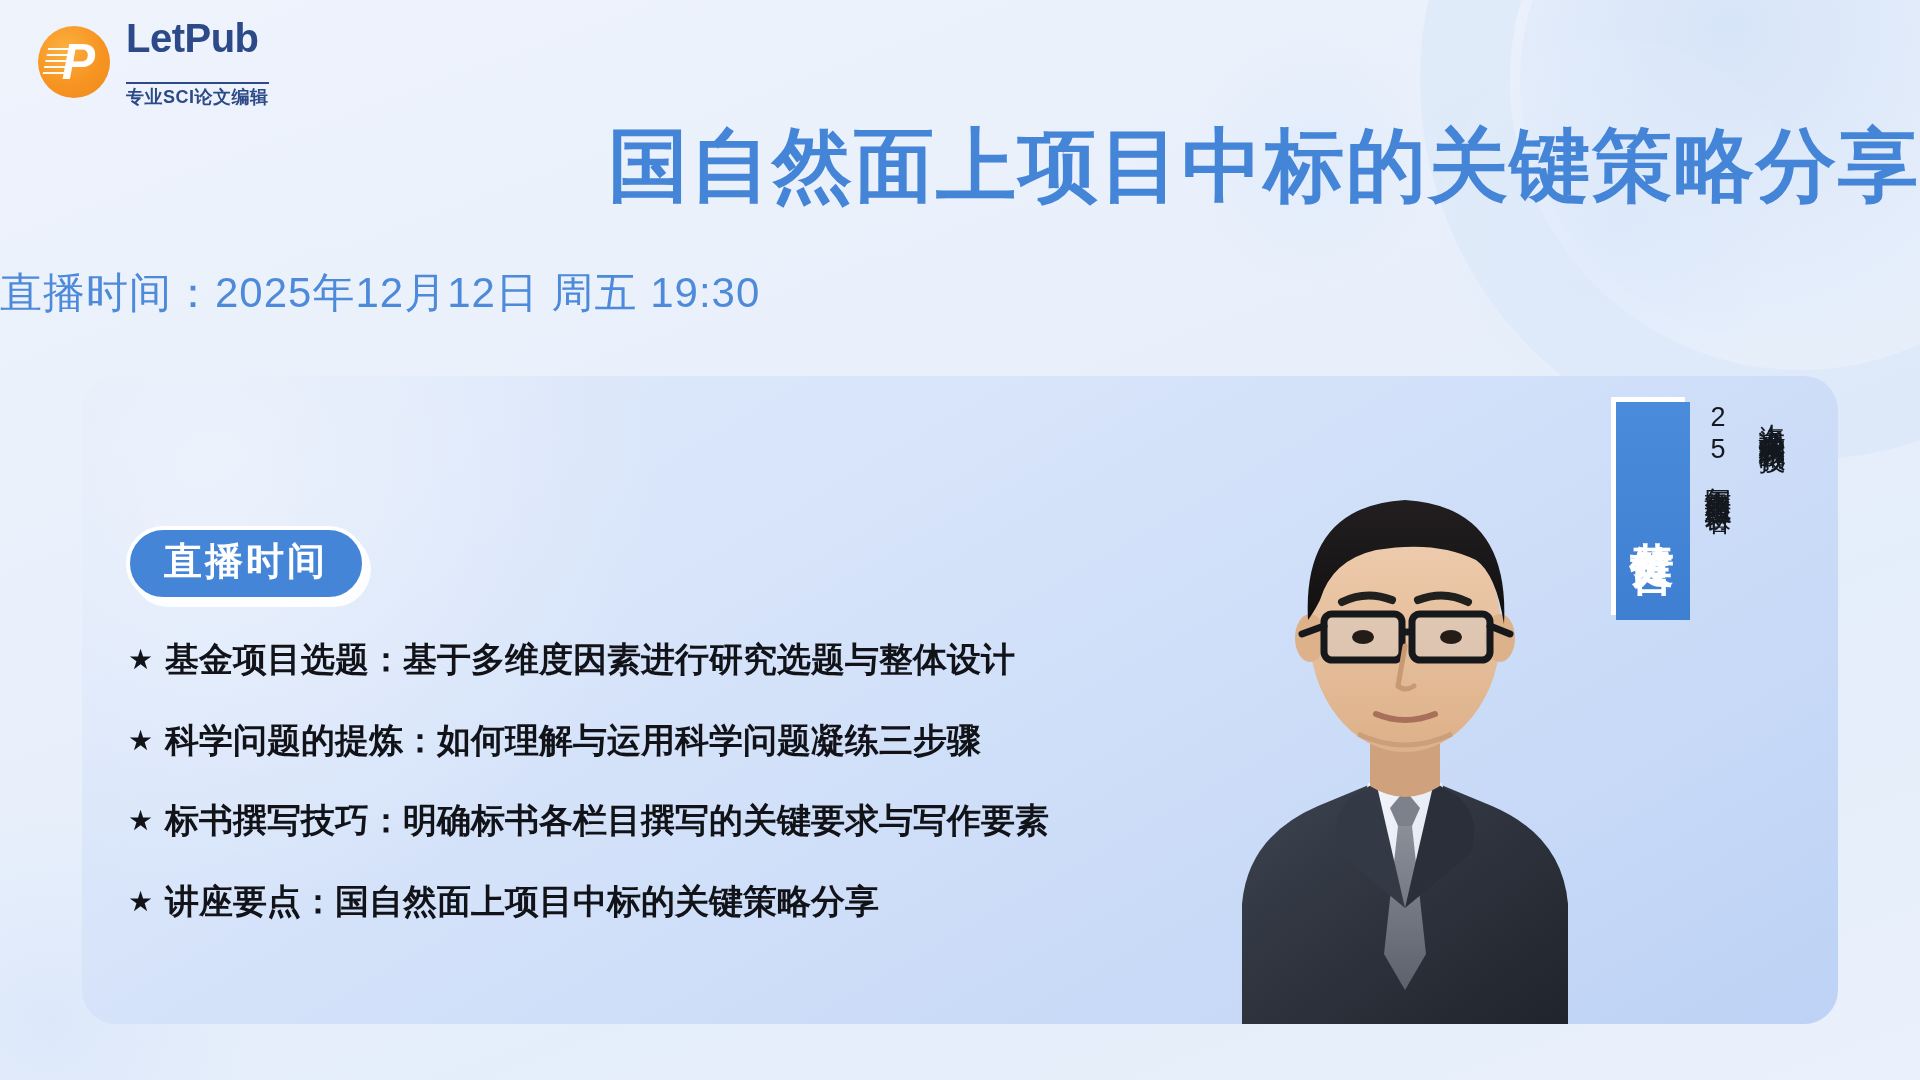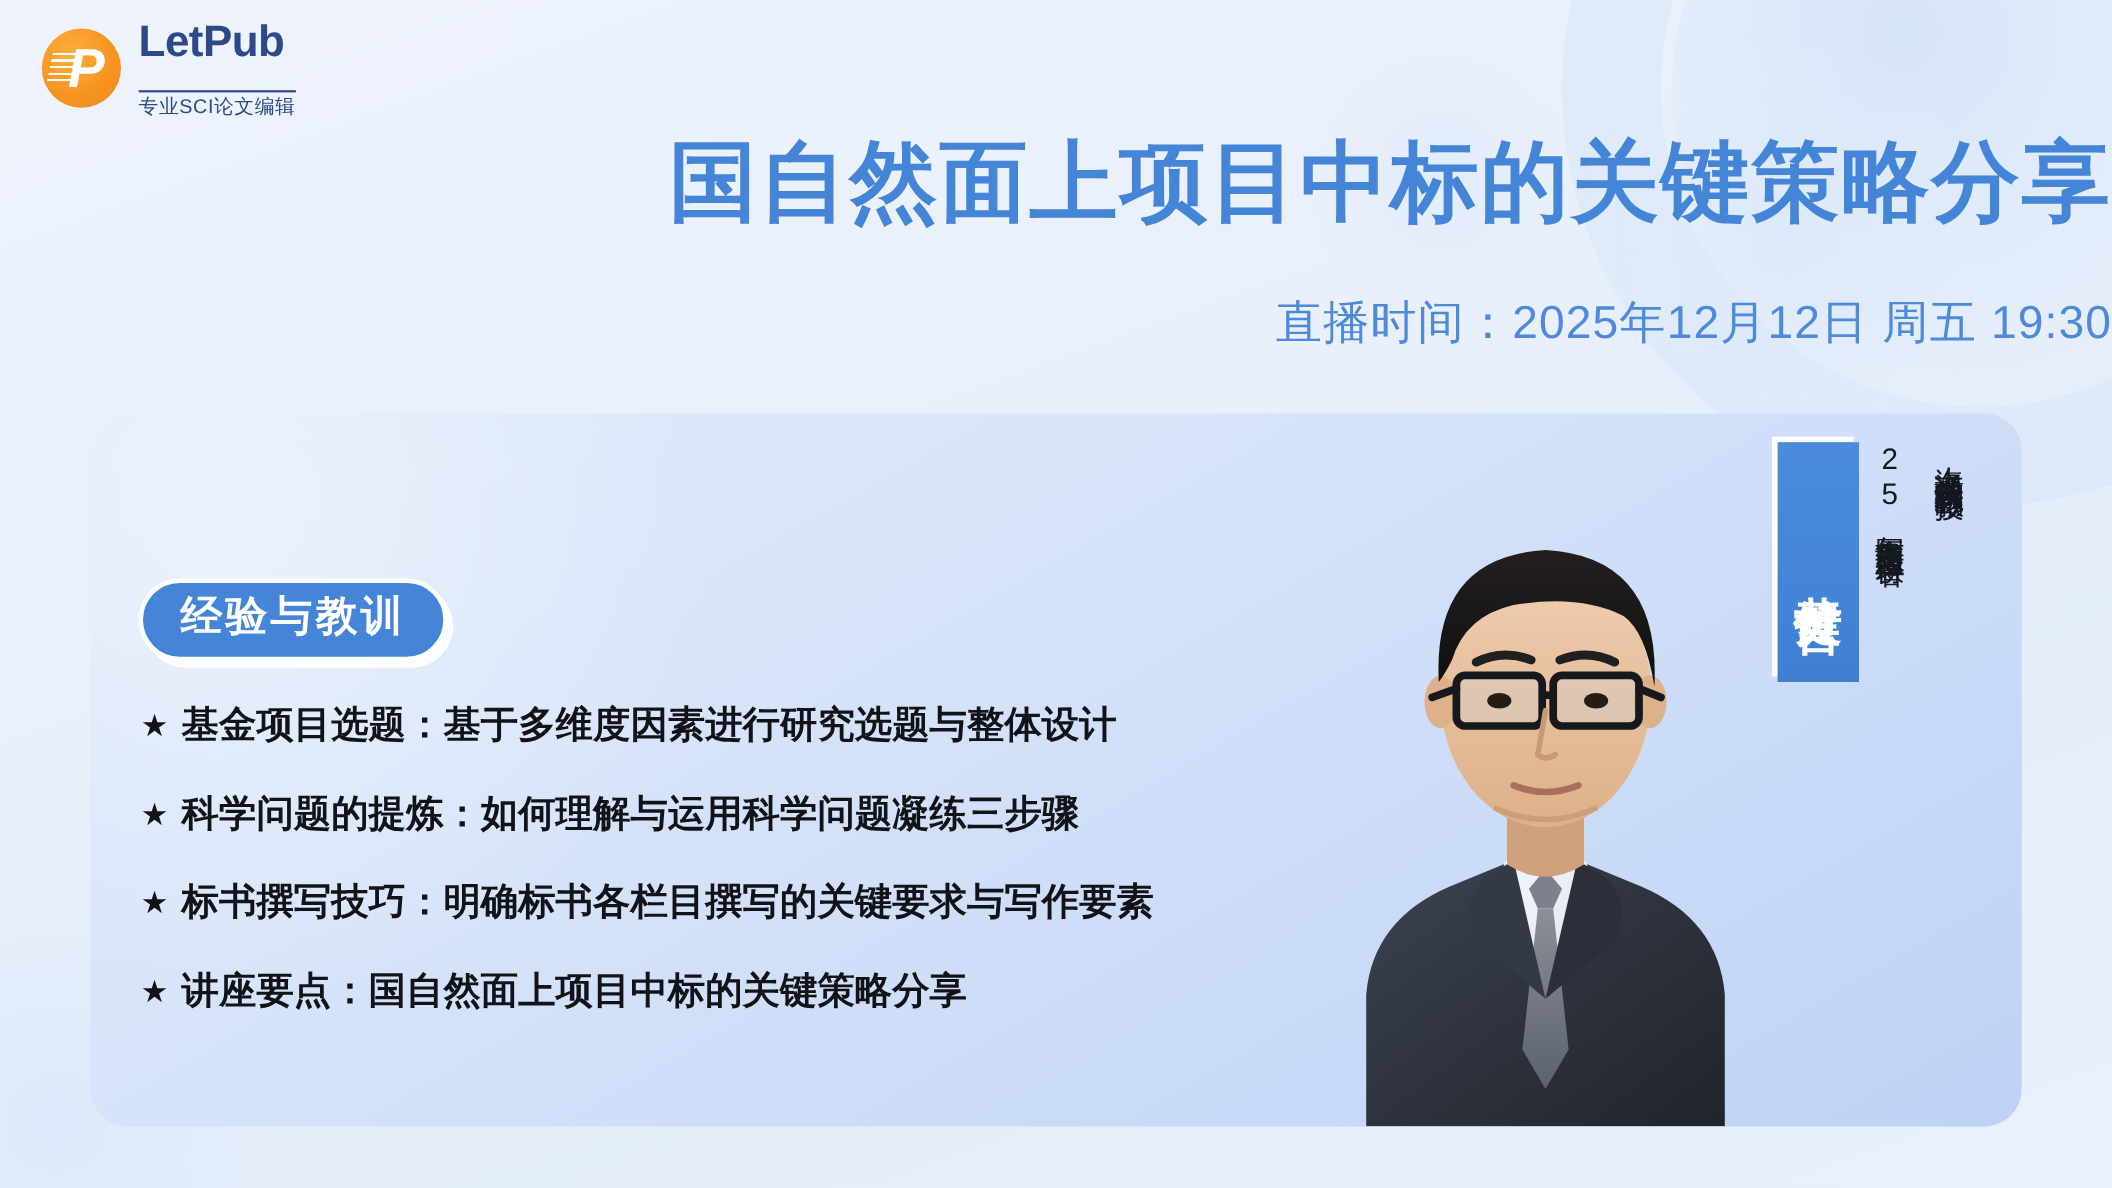--- a/index.html
+++ b/index.html
@@ -106,21 +106,21 @@
     font-size: 40px;
     font-weight: bold;
     color: #2c4a87;
     letter-spacing: -0.5px;
   }
   .logo-sub {
     margin-top: 4px;
     padding-top: 4px;
     border-top: 2px solid #2c4a87;
     font-size: 18px;
-    font-weight: normal;
+    font-weight: bold;
     color: #2c4a87;
     letter-spacing: 0.5px;
   }
 
   
   .headline {
     position: absolute;
     left: 0;
     right: 0;
     top: 126px;
@@ -130,21 +130,21 @@
     color: #4585d8;
     letter-spacing: 2px;
     line-height: 1;
     white-space: nowrap;
   }
   .subline {
     position: absolute;
     left: 0;
     right: 0;
     top: 272px;
-    text-align: right;
+    text-align: left;
     font-size: 42px;
     color: #4d8ad9;
     letter-spacing: 1px;
     line-height: 1;
     white-space: nowrap;
   }
 
   
   .card {
     position: absolute;
@@ -286,21 +286,21 @@
     </div>
   </div>
 
   <div class="headline">国自然面上项目中标的关键策略分享</div>
   <div class="subline">直播时间：2025年12月12日  周五  19:30</div>
 
   <div class="card">
     <div class="card-sheen"></div>
 
     <div class="badge-wrap">
-      <span class="badge">经验与教训</span>
+      <span class="badge">直播时间</span>
     </div>
 
     <div class="bullets">
 
       <div class="bullet">
         <span class="bullet-star">★</span>
         <span><span class="bullet-head">基金项目选题：</span><span class="bullet-body">基于多维度因素进行研究选题与整体设计</span></span>
       </div>
 
       <div class="bullet">

